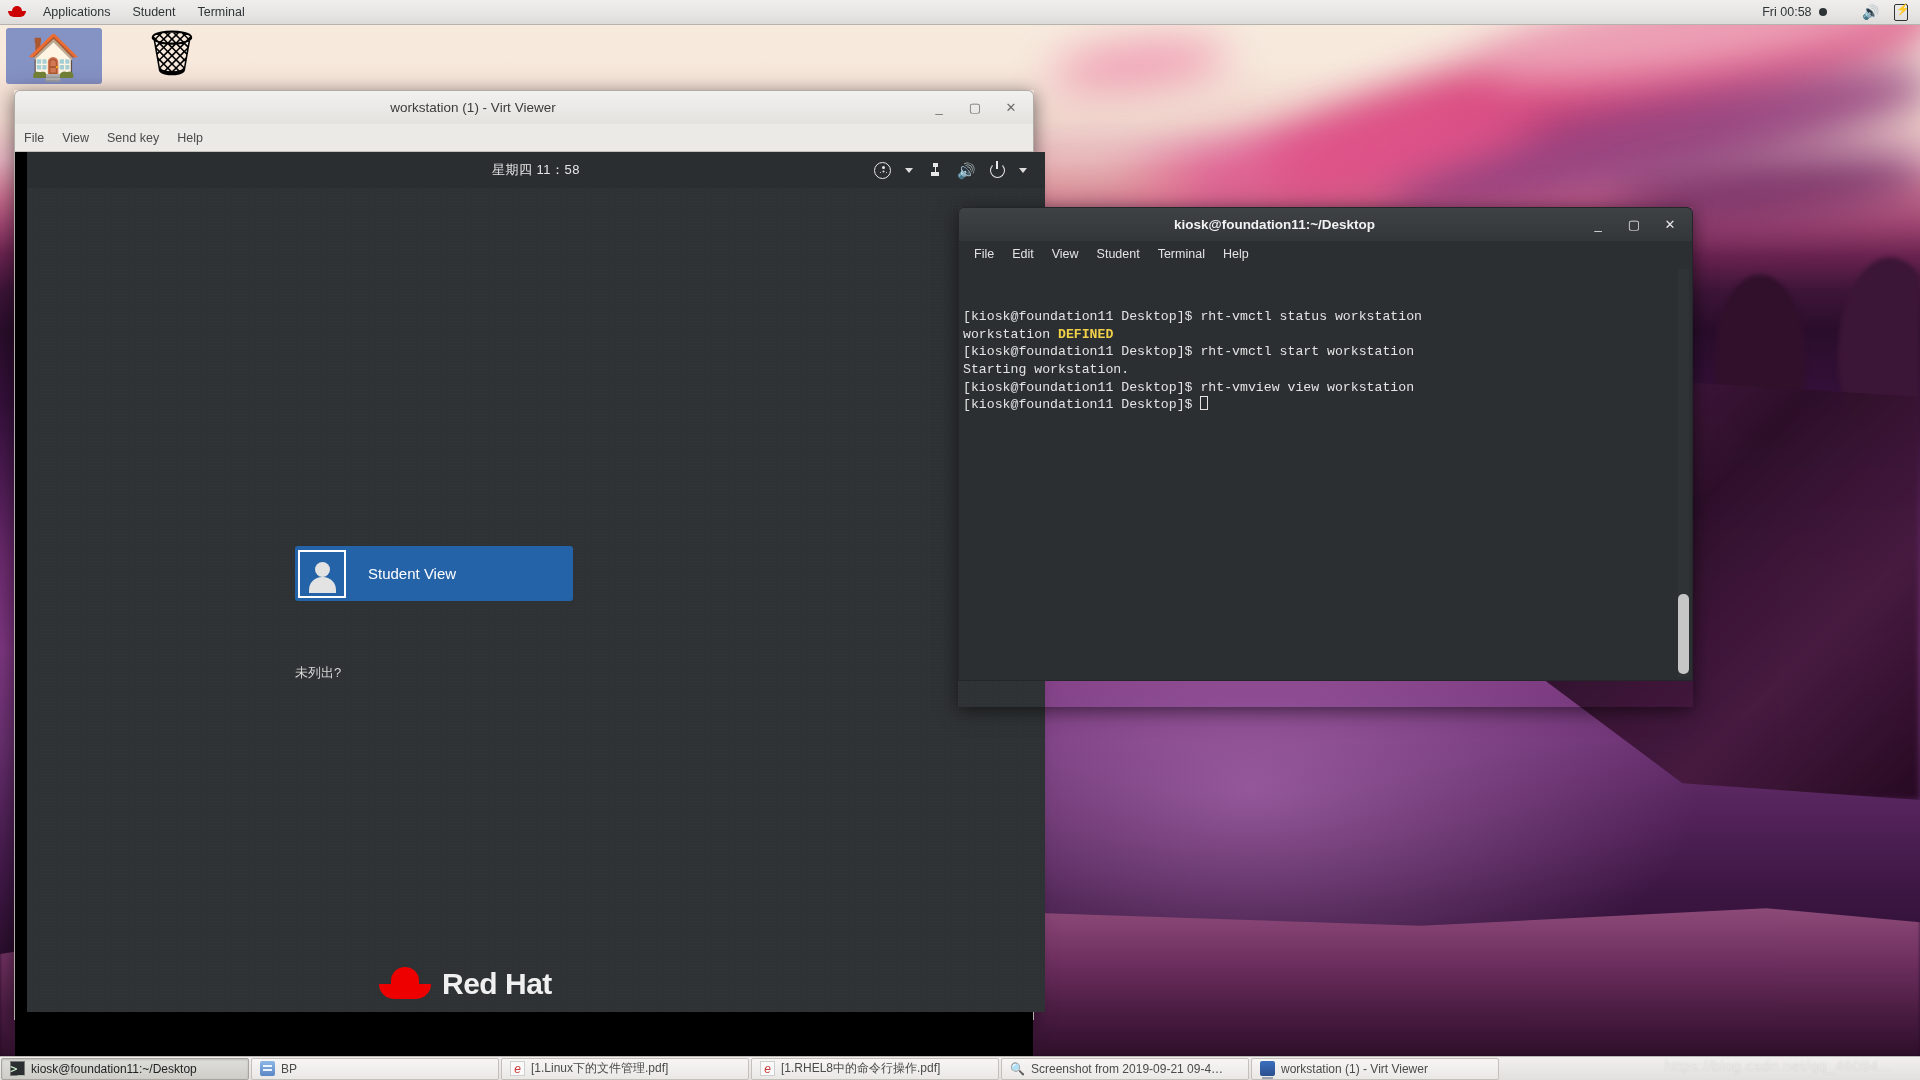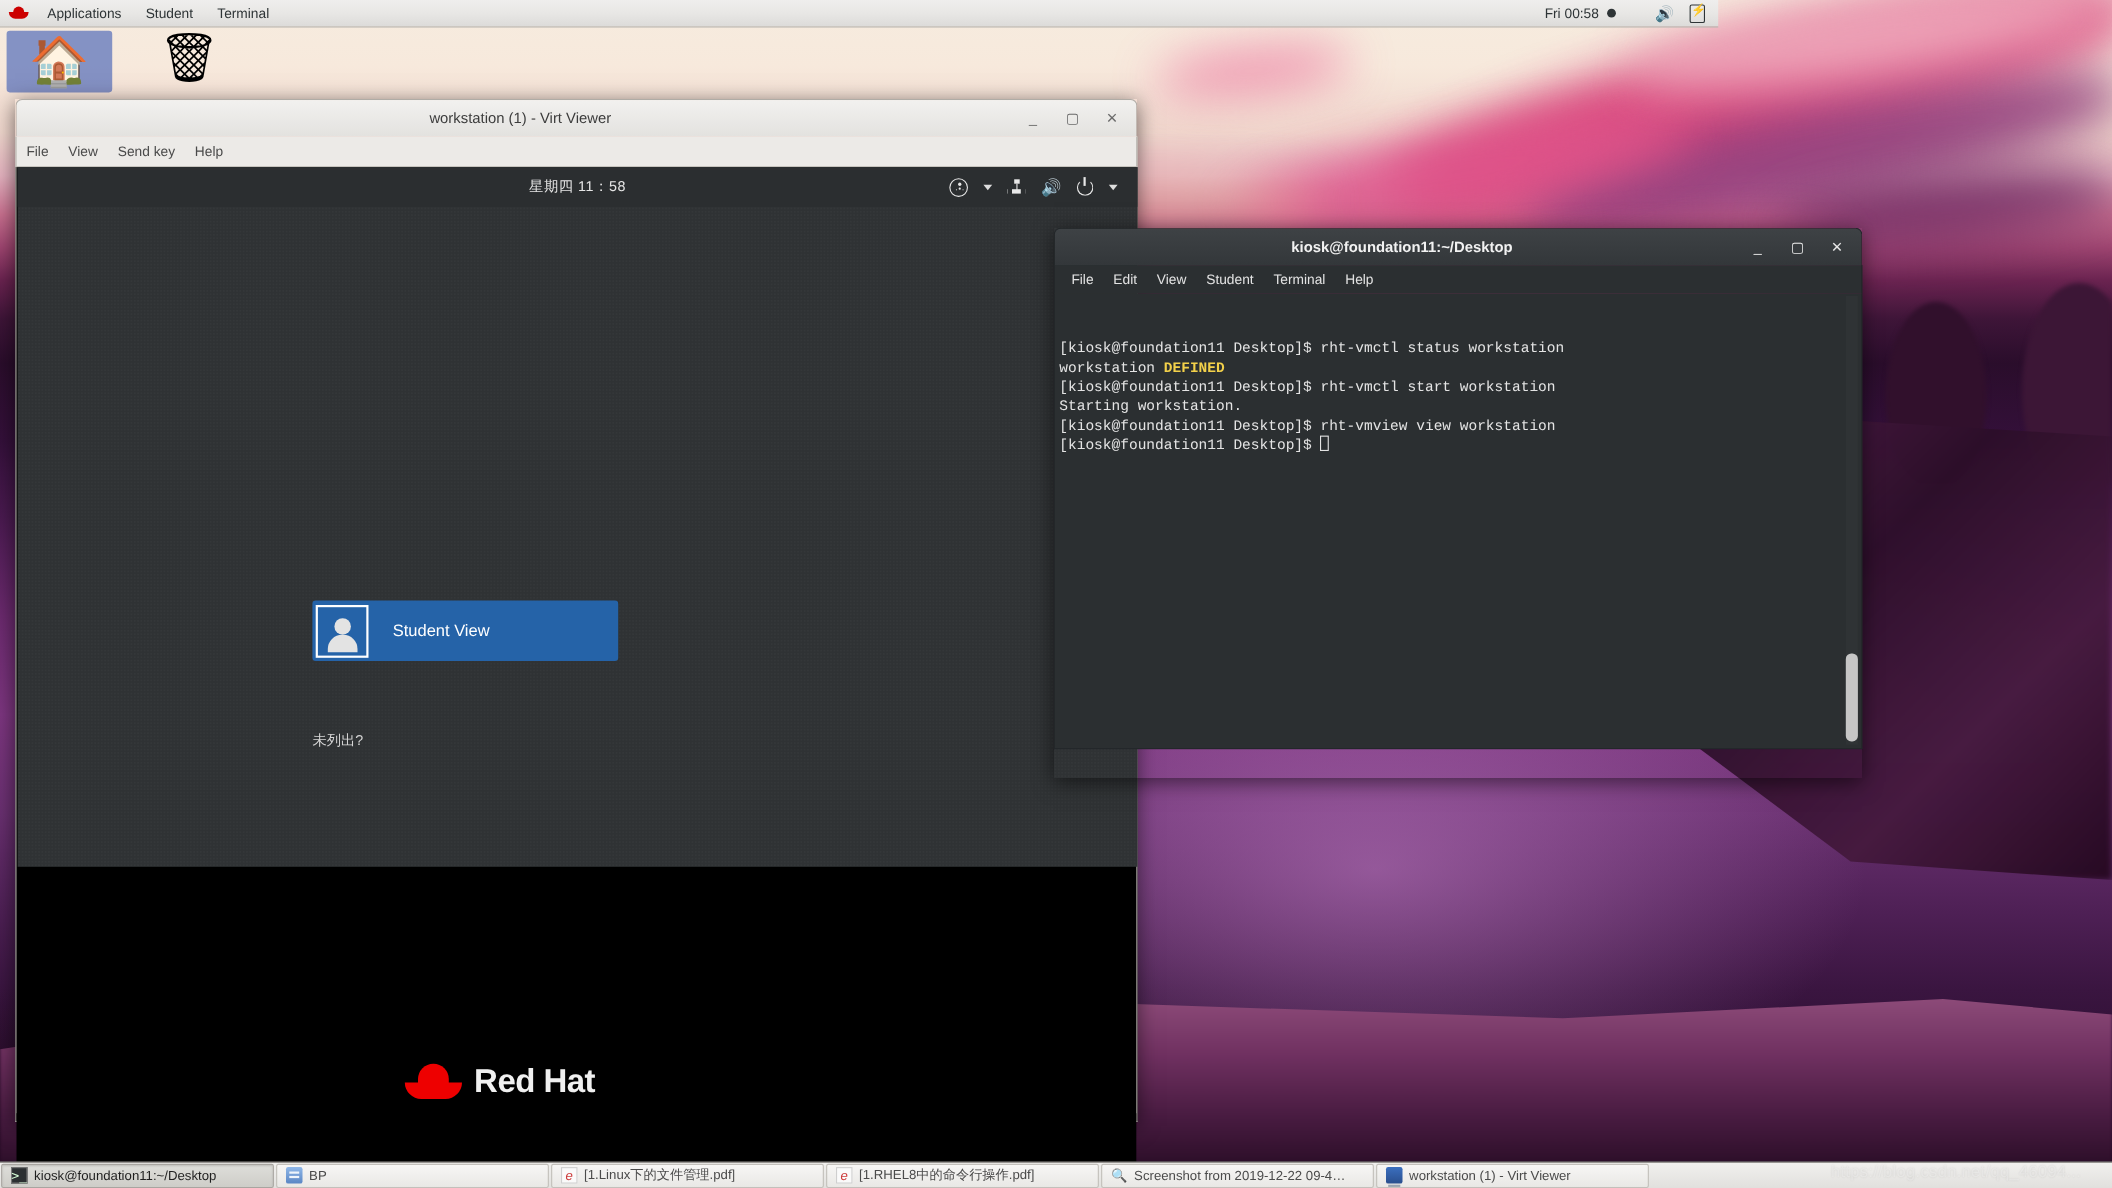--- a/index.html
+++ b/index.html
@@ -62,21 +62,21 @@
   }
   .rocklow {
     position: absolute; left: 0px; top: 880px; width: 1920px; height: 176px;
     background: linear-gradient(to bottom, #7a3a6e 0%, #8c4a78 16%, #6f3060 45%, #4a1c42 75%, #2e0f2a 100%);
     clip-path: polygon(0% 42%, 12% 22%, 30% 30%, 52% 18%, 74% 26%, 92% 16%, 100% 24%, 100% 100%, 0% 100%);
     filter: blur(1.4px);
   }
 
   
   .toppanel {
-    position: absolute; left: 0; top: 0; width: 1562px; height: 25px;
+    position: absolute; left: 0; top: 0; width: 1920px; height: 25px;
     background: linear-gradient(to bottom, #efeeed 0%, #e7e6e4 55%, #dcdbd9 100%);
     border-bottom: 1px solid #b6b3ae;
     display: flex; align-items: center;
     font-size: 12.5px; color: #2e3436;
   }
   .rh-logo { width: 18px; height: 14px; margin: 0 6px 0 8px; position: relative; }
   .rh-logo .brim { position:absolute; left:0; bottom:2px; width:18px; height:6px; background:#cc0000; border-radius:0 0 9px 9px; }
   .rh-logo .crown{ position:absolute; left:4px; top:1px; width:10px; height:8px; background:#cc0000; border-radius:5px 5px 0 0;}
   .menu-item { padding: 0 11px; height: 25px; line-height: 25px; cursor: default; }
   .toppanel .spacer { flex: 1; }
@@ -114,21 +114,21 @@
     height: 28px; display:flex; align-items:center;
     background: #eceae7; border-left:1px solid #b0aca6; border-right:1px solid #b0aca6;
     border-bottom: 1px solid #c4c0ba;
     font-size: 12.5px; color: #4a4a4a;
   }
   .menubar .mi { padding: 0 9px; line-height: 28px; }
   .vv-body { position: relative; width: 100%; height: 868px; background: #000;
              border-left:1px solid #b0aca6; border-right:1px solid #b0aca6; border-bottom:1px solid #b0aca6; }
 
   
-  .gdm { position:absolute; left:1px; top:0; width:1018px; height: 636px;
+  .gdm { position:absolute; left:12px; top:0; width:1018px; height: 860px;
          background:#2f3234;
          background-image: radial-gradient(rgba(255,255,255,.022) 1px, transparent 1px);
          background-size: 3px 3px; }
   .gdm-top { height: 36px; display:flex; align-items:center; justify-content:center;
              background:#2b2e30; position:relative; color:#e6e6e6; font-size:13px; }
   .gdm-clock { letter-spacing:.5px; }
   .gdm-tray { position:absolute; right: 18px; top: 0; height:36px; display:flex; align-items:center; gap:14px; }
   .tray-ico { color:#e8e8e8; font-size:15px; line-height:1; }
   .caret { width:0;height:0;border-left:4px solid transparent;border-right:4px solid transparent;border-top:5px solid #ddd;}
   .a11y { width:17px;height:17px;border-radius:50%;border:1.7px solid #e8e8e8; position:relative;}
@@ -340,21 +340,21 @@
         <div class="task" style="width: 248px;">
           <span class="ti ti-pdf">e</span>
           <span style="overflow: hidden; text-overflow: ellipsis;">[1.Linux下的文件管理.pdf]</span>
         </div>
         <div class="task" style="width: 248px;">
           <span class="ti ti-pdf">e</span>
           <span style="overflow: hidden; text-overflow: ellipsis;">[1.RHEL8中的命令行操作.pdf]</span>
         </div>
         <div class="task" style="width: 248px;">
           <span class="ti ti-shot">🔍</span>
-          <span style="overflow: hidden; text-overflow: ellipsis;">Screenshot from 2019-12-22 09-4…</span>
+          <span style="overflow: hidden; text-overflow: ellipsis;">Screenshot from 2019-09-21 09-4…</span>
         </div>
         <div class="task" style="width: 248px;">
           <span class="ti ti-vm"></span>
           <span style="overflow: hidden; text-overflow: ellipsis;">workstation (1) - Virt Viewer</span>
         </div>
       </div>
 
   </div>
 
   <div class="watermark">https://blog.csdn.net/qq_46094...</div>

